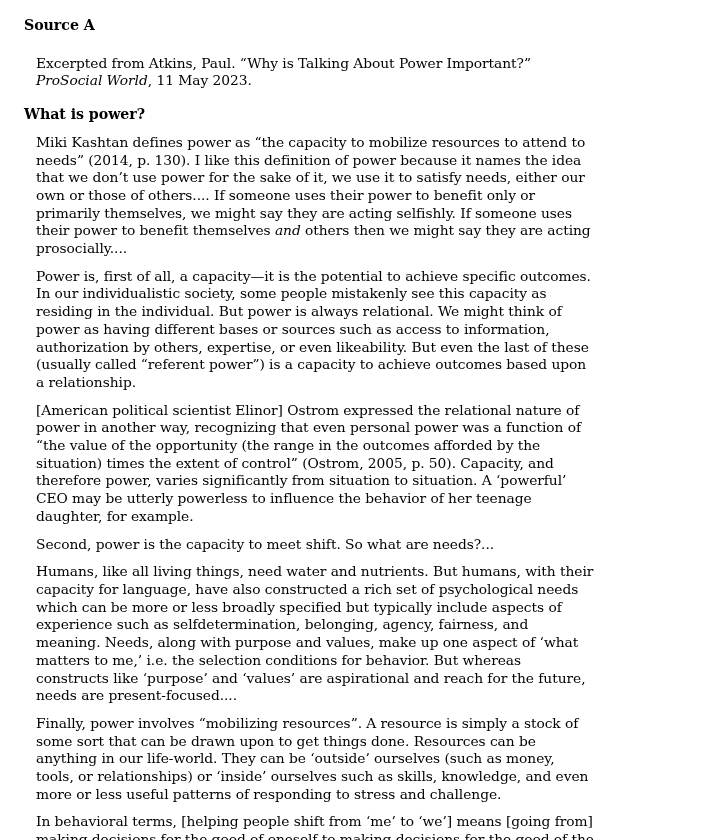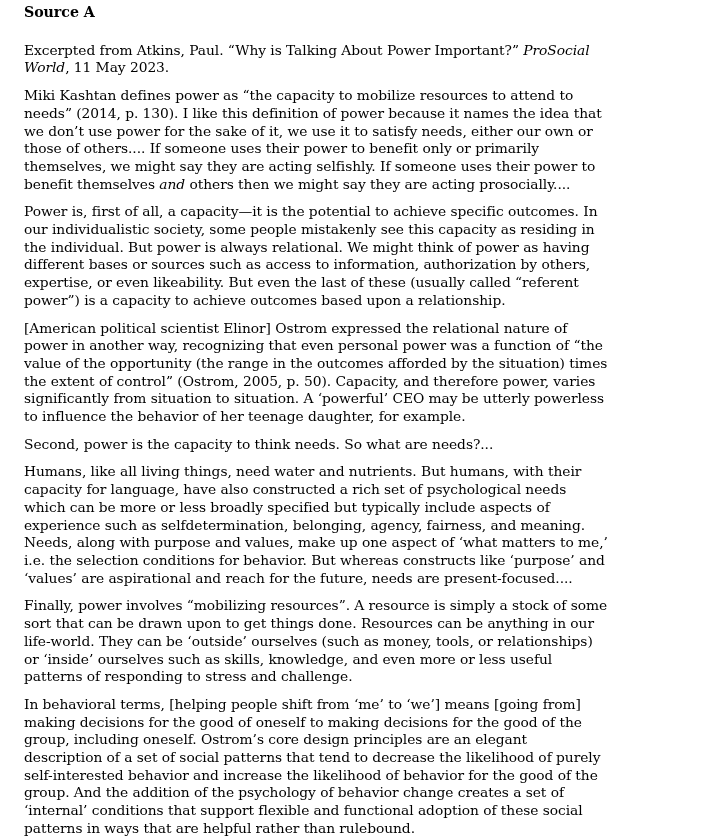--- a/index.html
+++ b/index.html
@@ -8,42 +8,43 @@
     background: #ffffff;
     color: #000000;
     font-family: "DejaVu Serif", "Liberation Serif", serif;
     font-size: 13.8px;
     line-height: 17.7px;
     letter-spacing: -0.05px;
   }
   .page {
     width: 628px;
     height: 840px;
-    padding: 4px 20px 0 24px;
+    padding: 17px 20px 0 24px;
     overflow: hidden;
   }
   .doc-heading {
     font-size: 14.2px;
     font-weight: 700;
     line-height: 17.7px;
     margin: 16px 0 8px 0;
   }
   .doc-body > .doc-heading:first-child { margin-top: 0; }
-  .doc-para { margin: 10px 0; }
+  .doc-para { margin: 10px 12px; }
   .doc-para.byline { margin-top: 20px; }
   .italic { font-style: italic; }
 </style>
 </head>
 <body style="background: rgb(255, 255, 255); color: rgb(0, 0, 0);">
 
 <div class="page">
   <div class="doc-body">
       <h2 class="doc-heading"><span>Source A</span></h2>
       <p class="doc-para byline"><span>Excerpted from Atkins, Paul. “Why is Talking About Power Important?” </span><span class="italic">ProSocial World</span><span>, 11 May 2023.</span></p>
+      <h2 class="doc-heading"><span>What is power?</span></h2>
       <p class="doc-para"><span>Miki Kashtan defines power as “the capacity to mobilize resources to attend to needs” (2014, p. 130). I like this definition of power because it names the idea that we don’t use power for the sake of it, we use it to satisfy needs, either our own or those of others.... If someone uses their power to benefit only or primarily themselves, we might say they are acting selfishly. If someone uses their power to benefit themselves </span><span class="italic">and</span><span> others then we might say they are acting prosocially....</span></p>
       <p class="doc-para"><span>Power is, first of all, a capacity—it is the potential to achieve specific outcomes. In our individualistic society, some people mistakenly see this capacity as residing in the individual. But power is always relational. We might think of power as having different bases or sources such as access to information, authorization by others, expertise, or even likeability. But even the last of these (usually called “referent power”) is a capacity to achieve outcomes based upon a relationship.</span></p>
       <p class="doc-para"><span>[American political scientist Elinor] Ostrom expressed the relational nature of power in another way, recognizing that even personal power was a function of “the value of the opportunity (the range in the outcomes afforded by the situation) times the extent of control” (Ostrom, 2005, p. 50). Capacity, and therefore power, varies significantly from situation to situation. A ‘powerful’ CEO may be utterly powerless to influence the behavior of her teenage daughter, for example.</span></p>
-      <p class="doc-para"><span>Second, power is the capacity to think needs. So what are needs?...</span></p>
+      <p class="doc-para"><span>Second, power is the capacity to meet shift. So what are needs?...</span></p>
       <p class="doc-para"><span>Humans, like all living things, need water and nutrients. But humans, with their capacity for language, have also constructed a rich set of psychological needs which can be more or less broadly specified but typically include aspects of experience such as selfdetermination, belonging, agency, fairness, and meaning. Needs, along with purpose and values, make up one aspect of ‘what matters to me,’ i.e. the selection conditions for behavior. But whereas constructs like ‘purpose’ and ‘values’ are aspirational and reach for the future, needs are present-focused....</span></p>
       <p class="doc-para"><span>Finally, power involves “mobilizing resources”. A resource is simply a stock of some sort that can be drawn upon to get things done. Resources can be anything in our life-world. They can be ‘outside’ ourselves (such as money, tools, or relationships) or ‘inside’ ourselves such as skills, knowledge, and even more or less useful patterns of responding to stress and challenge.</span></p>
       <p class="doc-para"><span>In behavioral terms, [helping people shift from ‘me’ to ‘we’] means [going from] making decisions for the good of oneself to making decisions for the good of the group, including oneself. Ostrom’s core design principles are an elegant description of a set of social patterns that tend to decrease the likelihood of purely self-interested behavior and increase the likelihood of behavior for the good of the group. And the addition of the psychology of behavior change creates a set of ‘internal’ conditions that support flexible and functional adoption of these social patterns in ways that are helpful rather than rulebound.</span></p>
     </div>
 </div>
 
 </body></html>

